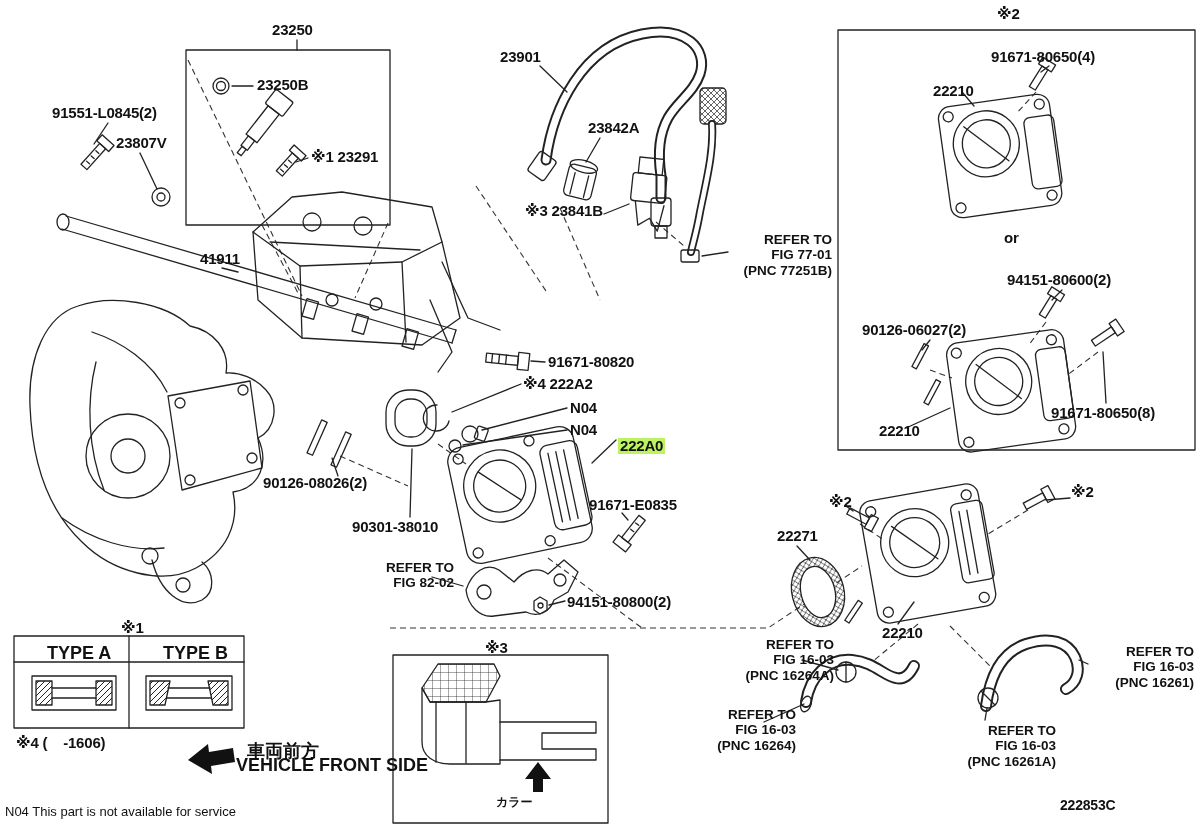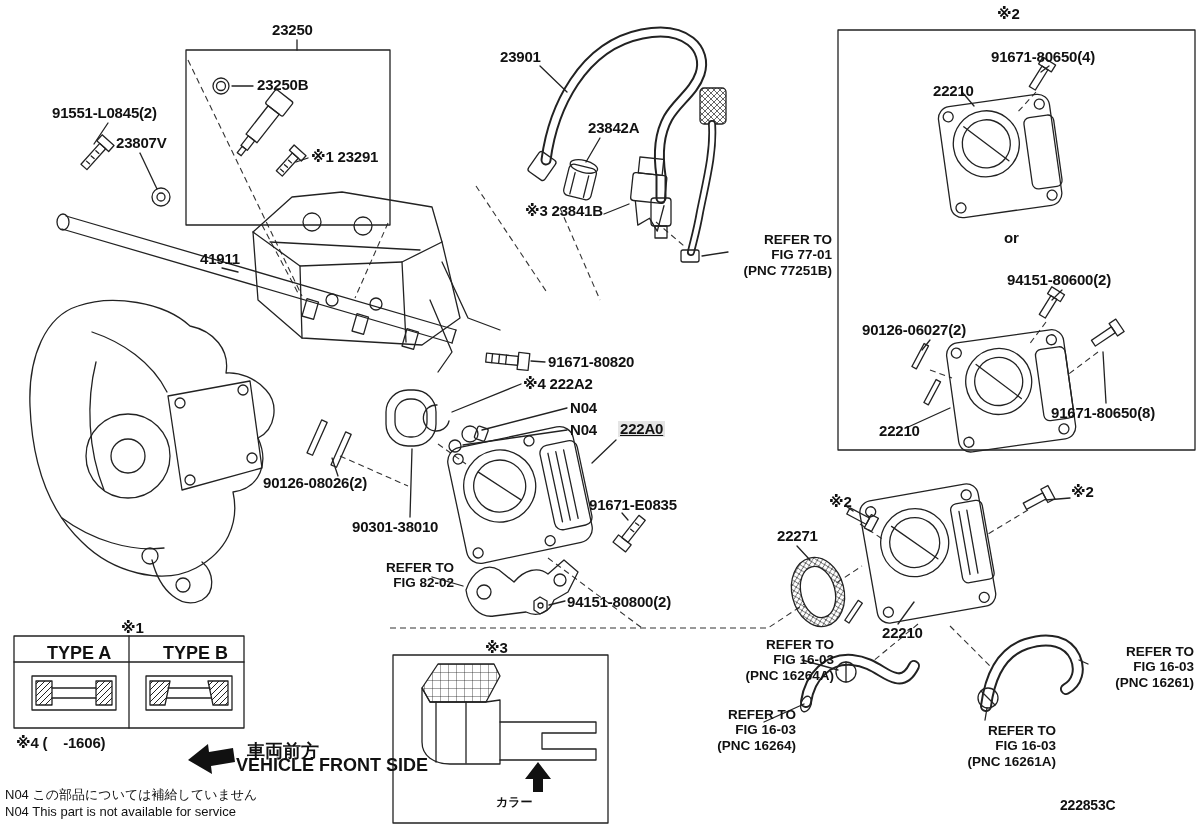--- a/index.html
+++ b/index.html
@@ -413,21 +413,21 @@
   <div class="refer" style="left:700px;top:232px;width:132px">
     <div>REFER TO</div>
     <div>FIG 77-01</div>
     <div>(PNC 77251B)</div>
   </div>
 
   <div class="lbl" style="left:548px;top:354px">91671-80820</div>
   <div class="lbl" style="left:523px;top:376px">※4 222A2</div>
   <div class="lbl" style="left:570px;top:400px">N04</div>
   <div class="lbl" style="left:570px;top:422px">N04</div>
-  <div class="lbl hl" style="left: 618px; top: 421px; background-color: #e5e5e5; text-decoration: underline;">222A0</div>
+  <div class="lbl hl" style="left: 618px; top: 438px; background-color: #bef264;">222A0</div>
 
   <div class="lbl" style="left:263px;top:475px">90126-08026(2)</div>
   <div class="lbl" style="left:352px;top:519px">90301-38010</div>
 
   <div class="refer" style="left:368px;top:560px;width:86px">
     <div>REFER TO</div>
     <div>FIG 82-02</div>
   </div>
 
   <div class="lbl" style="left:589px;top:497px">91671-E0835</div>
@@ -469,20 +469,19 @@
   </div>
 
   <div class="lbl" style="left:121px;top:620px">※1</div>
   <div class="typ" style="left:47px;top:643px">TYPE A</div>
   <div class="typ" style="left:163px;top:643px">TYPE B</div>
   <div class="lbl" style="left:16px;top:735px">※4 (    -1606)</div>
 
   <div class="typ" style="left:247px;top:739px">車両前方</div>
   <div class="typ" style="left:236px;top:755px">VEHICLE FRONT SIDE</div>
 
-  <div class="note" style="left:5px;top:786px">N04 この部品については補給していません</div>
   <div class="note" style="left:5px;top:804px">N04 This part is not available for service</div>
 
   <div class="lbl" style="left:485px;top:640px">※3</div>
   <div class="typ" style="left:496px;top:794px;font-size:12px">カラー</div>
 
   <div class="lbl" style="left:1060px;top:798px;font-size:14px">222853C</div>
 </div>
 
 </body></html>

